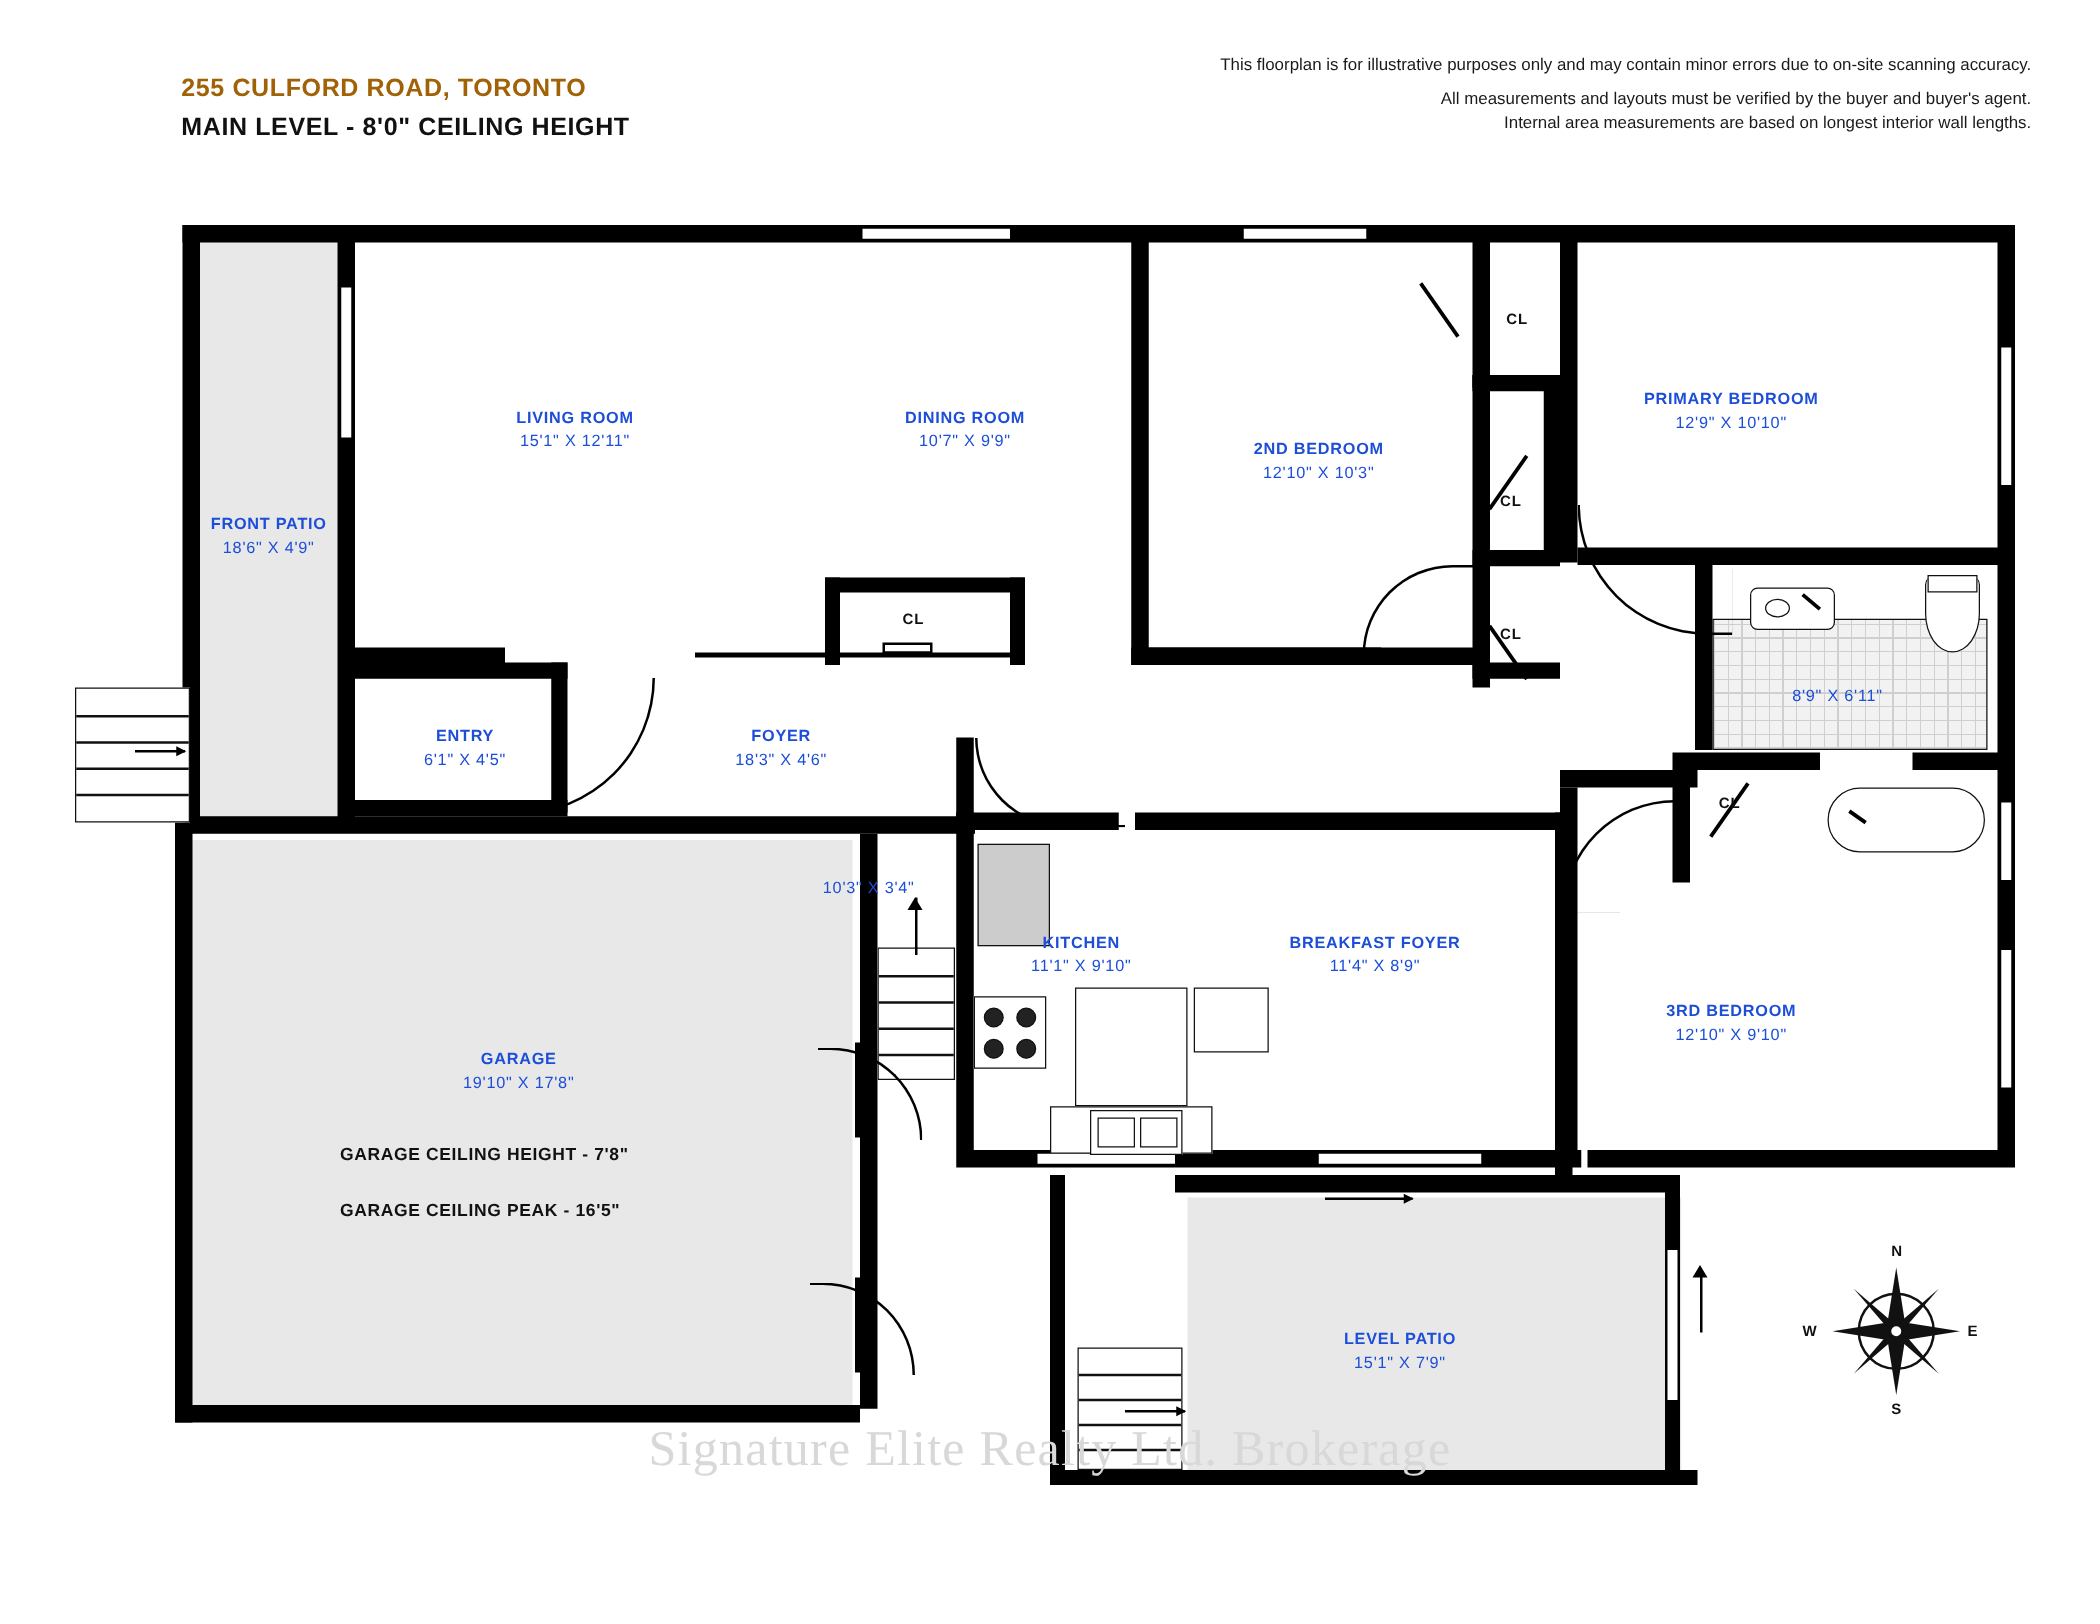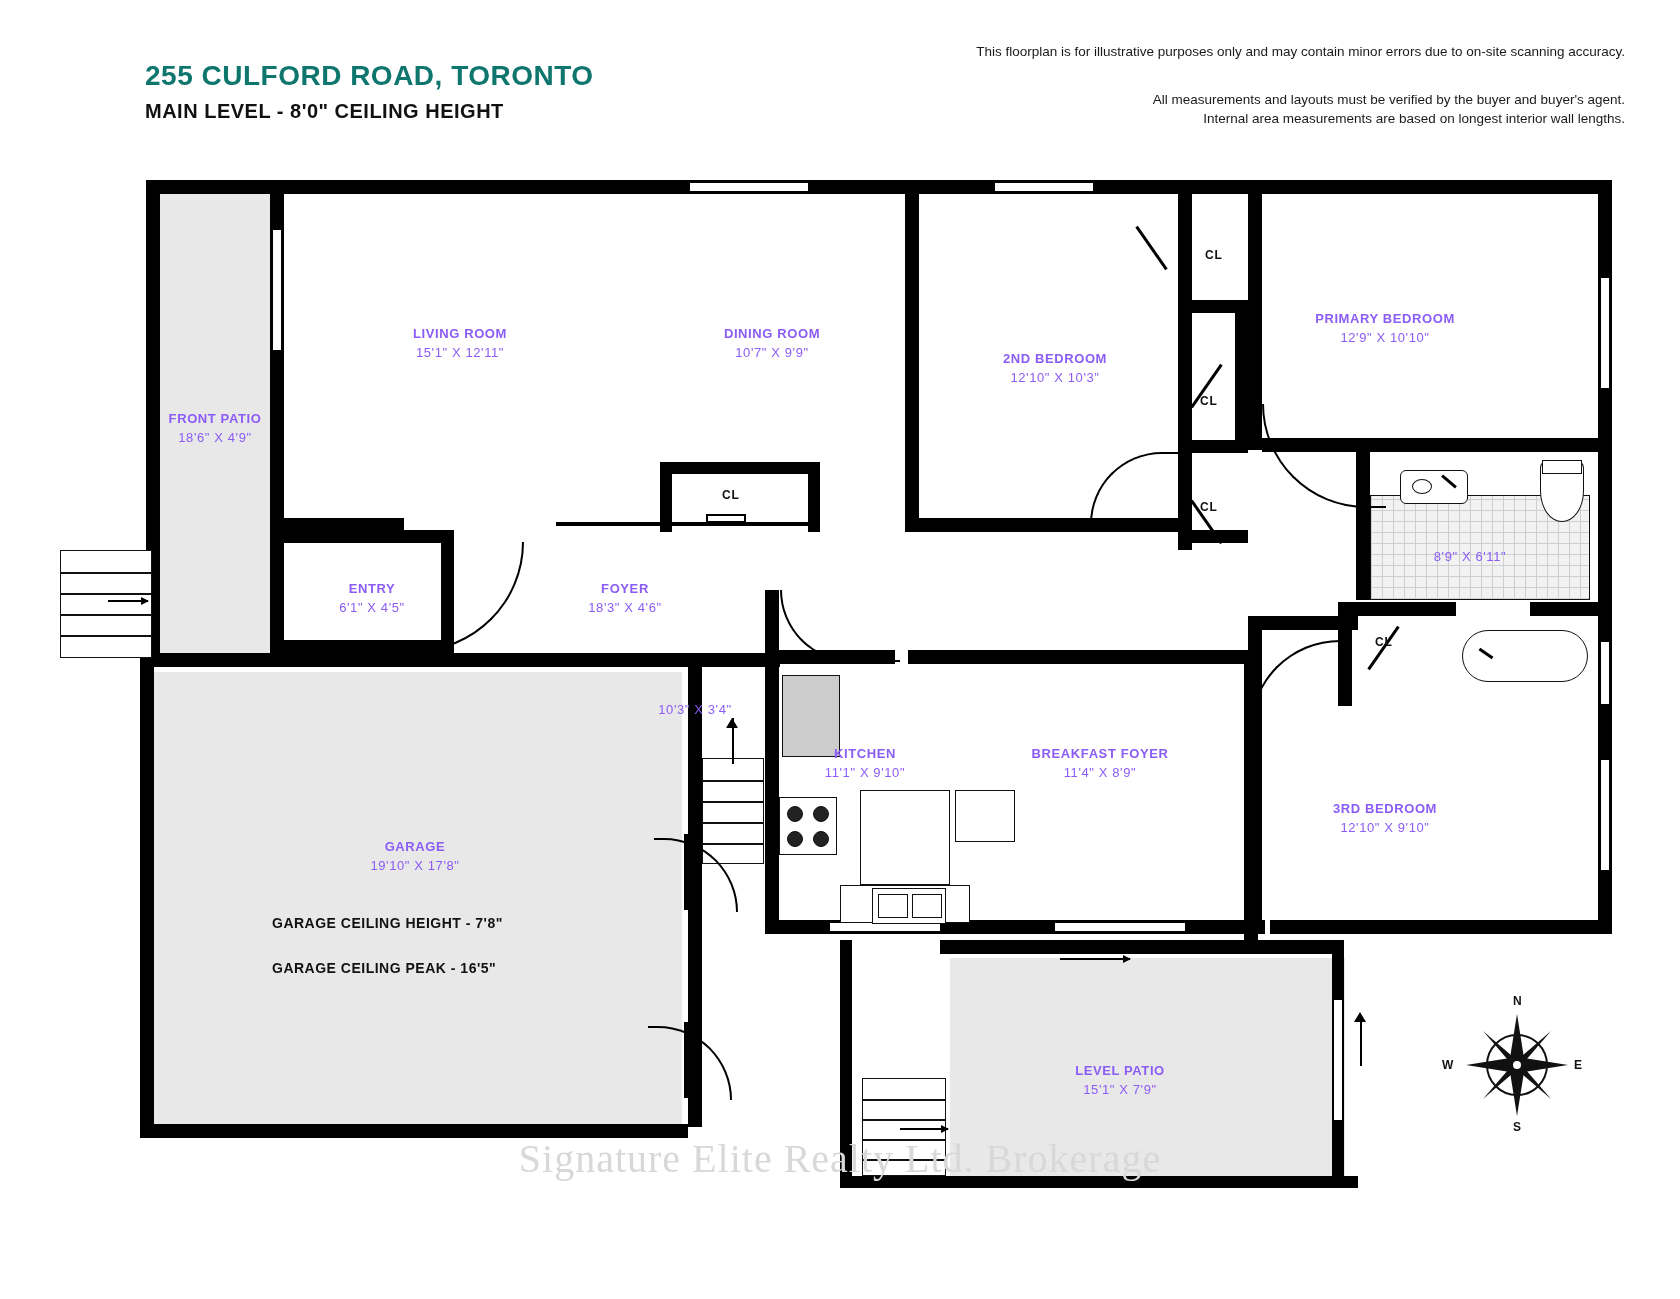--- a/index.html
+++ b/index.html
@@ -8,34 +8,34 @@
     background:#ffffff;
     font-family:"Liberation Sans", sans-serif;
     color:#111;
     position:relative;
     overflow:hidden;
   }
   .stage{position:absolute;left:0;top:0;width:1680px;height:1299px;}
 
   
   .title-block{position:absolute;left:145px;top:60px;}
-  .title-main{font-size:28px;font-weight:bold;letter-spacing:.5px;color:#0f766e;}
+  .title-main{font-size:20px;font-weight:bold;letter-spacing:.5px;color:#a16207;}
   .title-sub{font-size:20px;font-weight:bold;letter-spacing:.5px;color:#111;margin-top:8px;}
 
   .disclaimer{position:absolute;right:55px;top:42px;width:760px;text-align:right;font-size:13.5px;color:#1a1a1a;line-height:1.45;}
-  .disclaimer .d2{margin-top:28px;}
+  .disclaimer .d2{margin-top:7px;}
   .disclaimer .d3{margin-top:24px;}
 
   
   .wall{position:absolute;background:#000;}
   .fill{position:absolute;background:#e8e8e8;}
   .white{position:absolute;background:#fff;}
   .thin{position:absolute;background:#000;}
   .outline{position:absolute;border:2px solid #000;box-sizing:border-box;background:transparent;}
-  .lbl{position:absolute;text-align:center;font-size:13px;letter-spacing:.6px;color:#8b5cf6;line-height:1.45;white-space:nowrap;}
+  .lbl{position:absolute;text-align:center;font-size:13px;letter-spacing:.6px;color:#1d4ed8;line-height:1.45;white-space:nowrap;}
   .lbl .n{font-weight:bold;display:block;}
   .lbl .d{display:block;}
   .cl{position:absolute;font-size:12px;font-weight:bold;letter-spacing:.8px;color:#111;}
   .garage-note{position:absolute;font-size:14px;font-weight:bold;letter-spacing:.5px;color:#111;white-space:nowrap;}
 
   .door{position:absolute;border:2px solid #000;border-radius:50%;box-sizing:border-box;}
   .doorline{position:absolute;background:#000;}
 
   .watermark{position:absolute;left:0;right:0;top:1135px;text-align:center;
     font-family:"Liberation Serif", serif;font-size:40px;color:#d8d8d8;letter-spacing:1px;}

